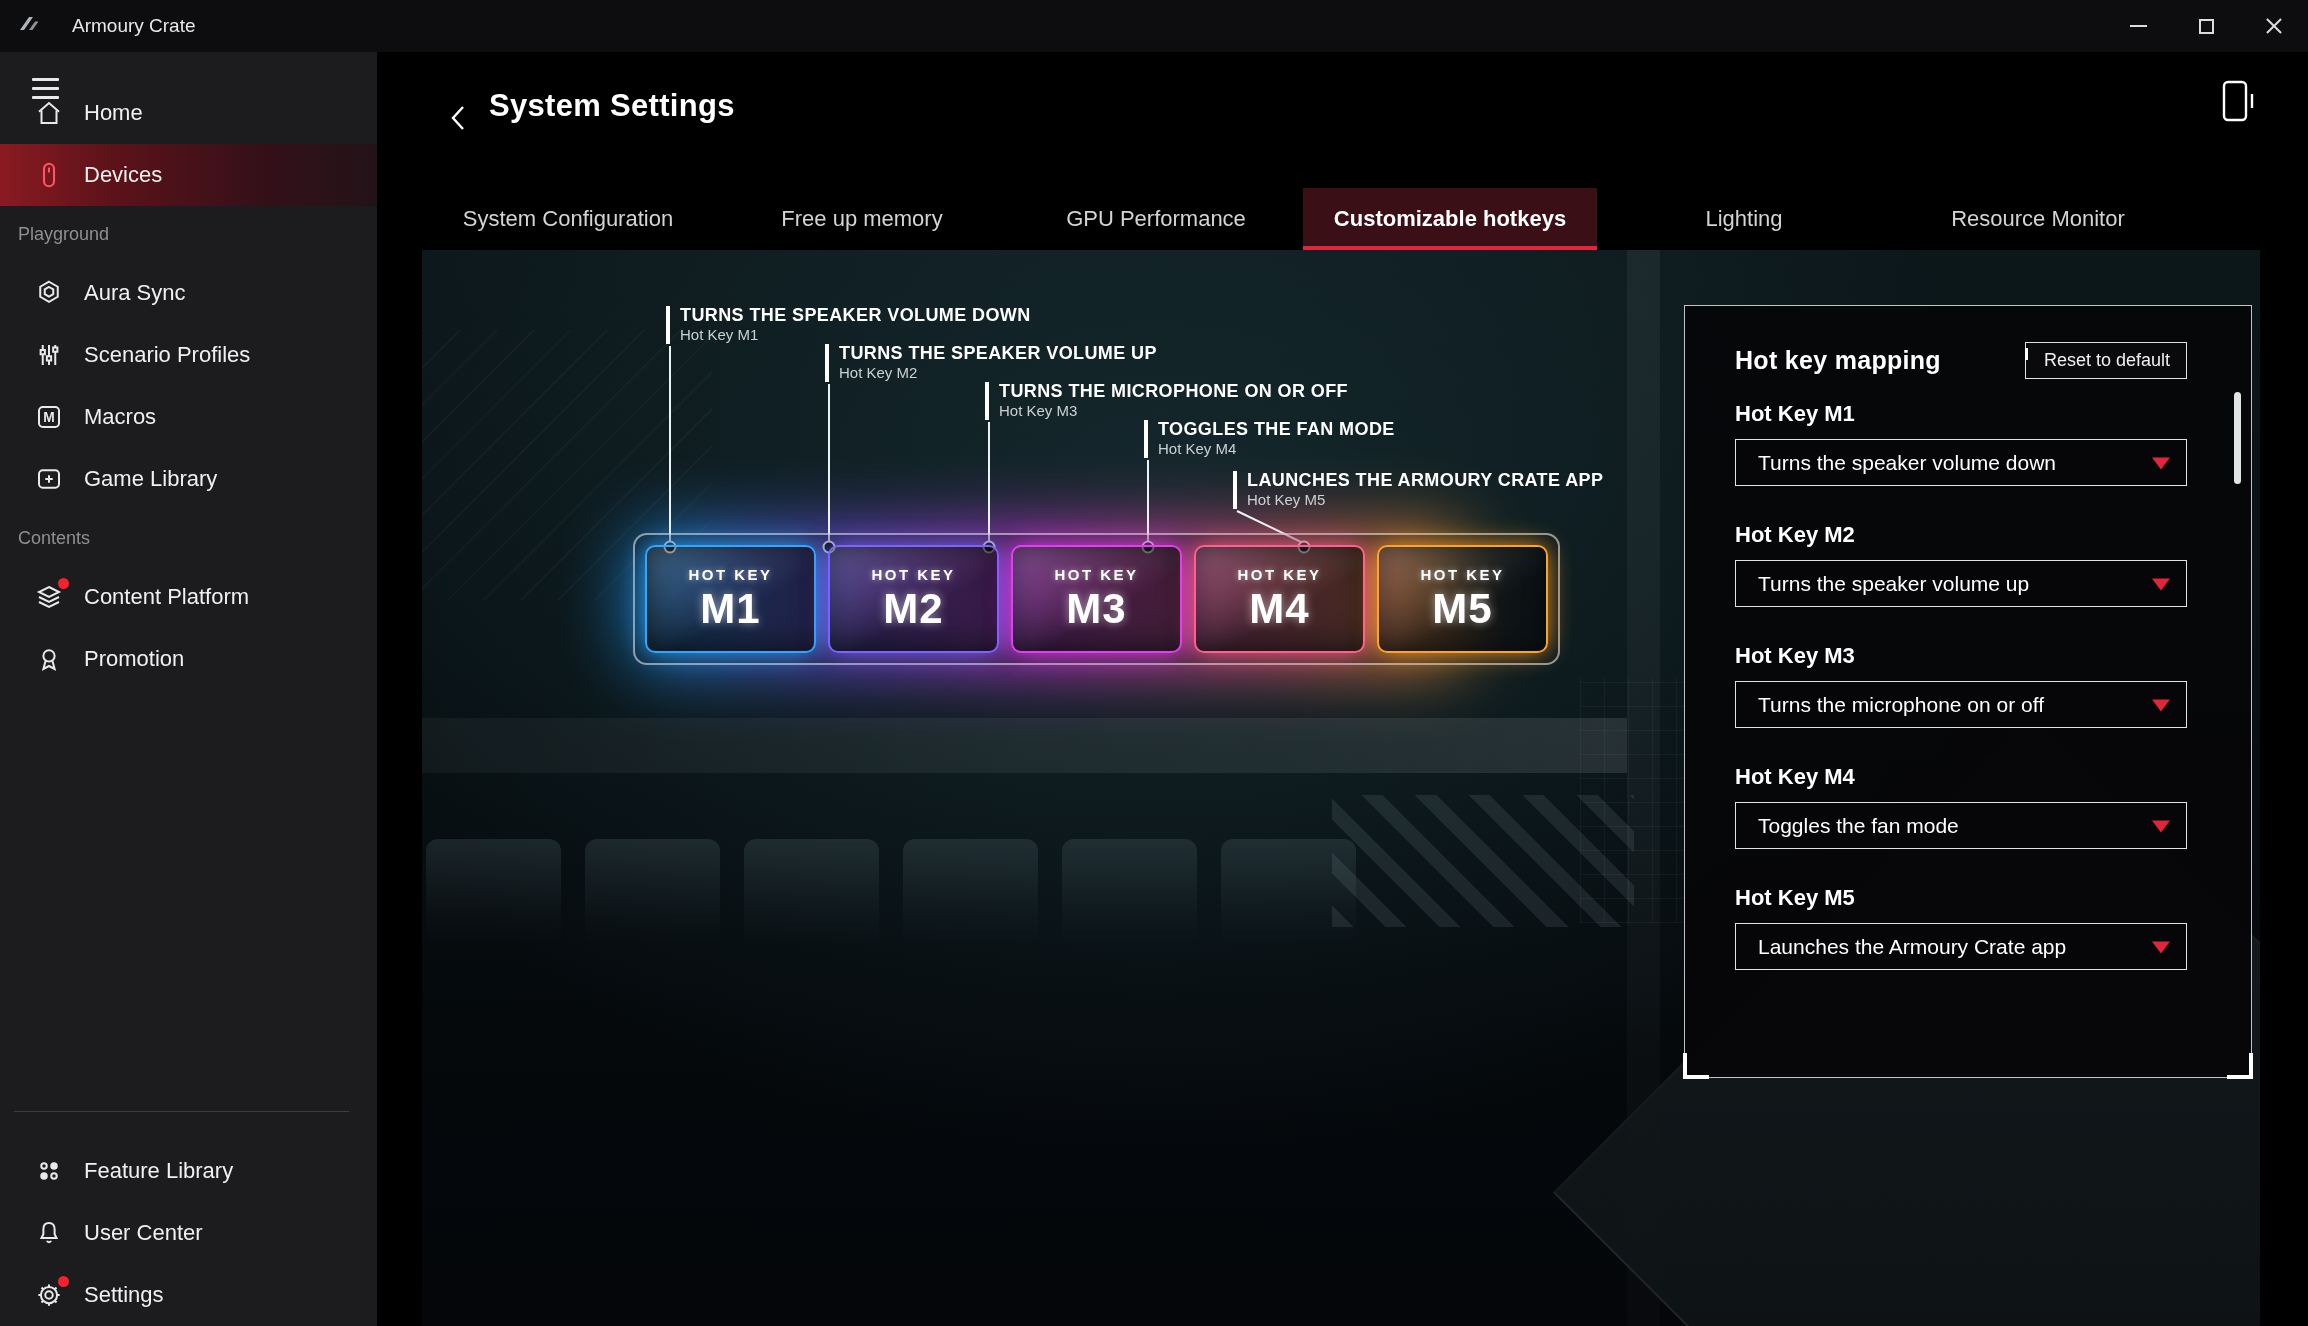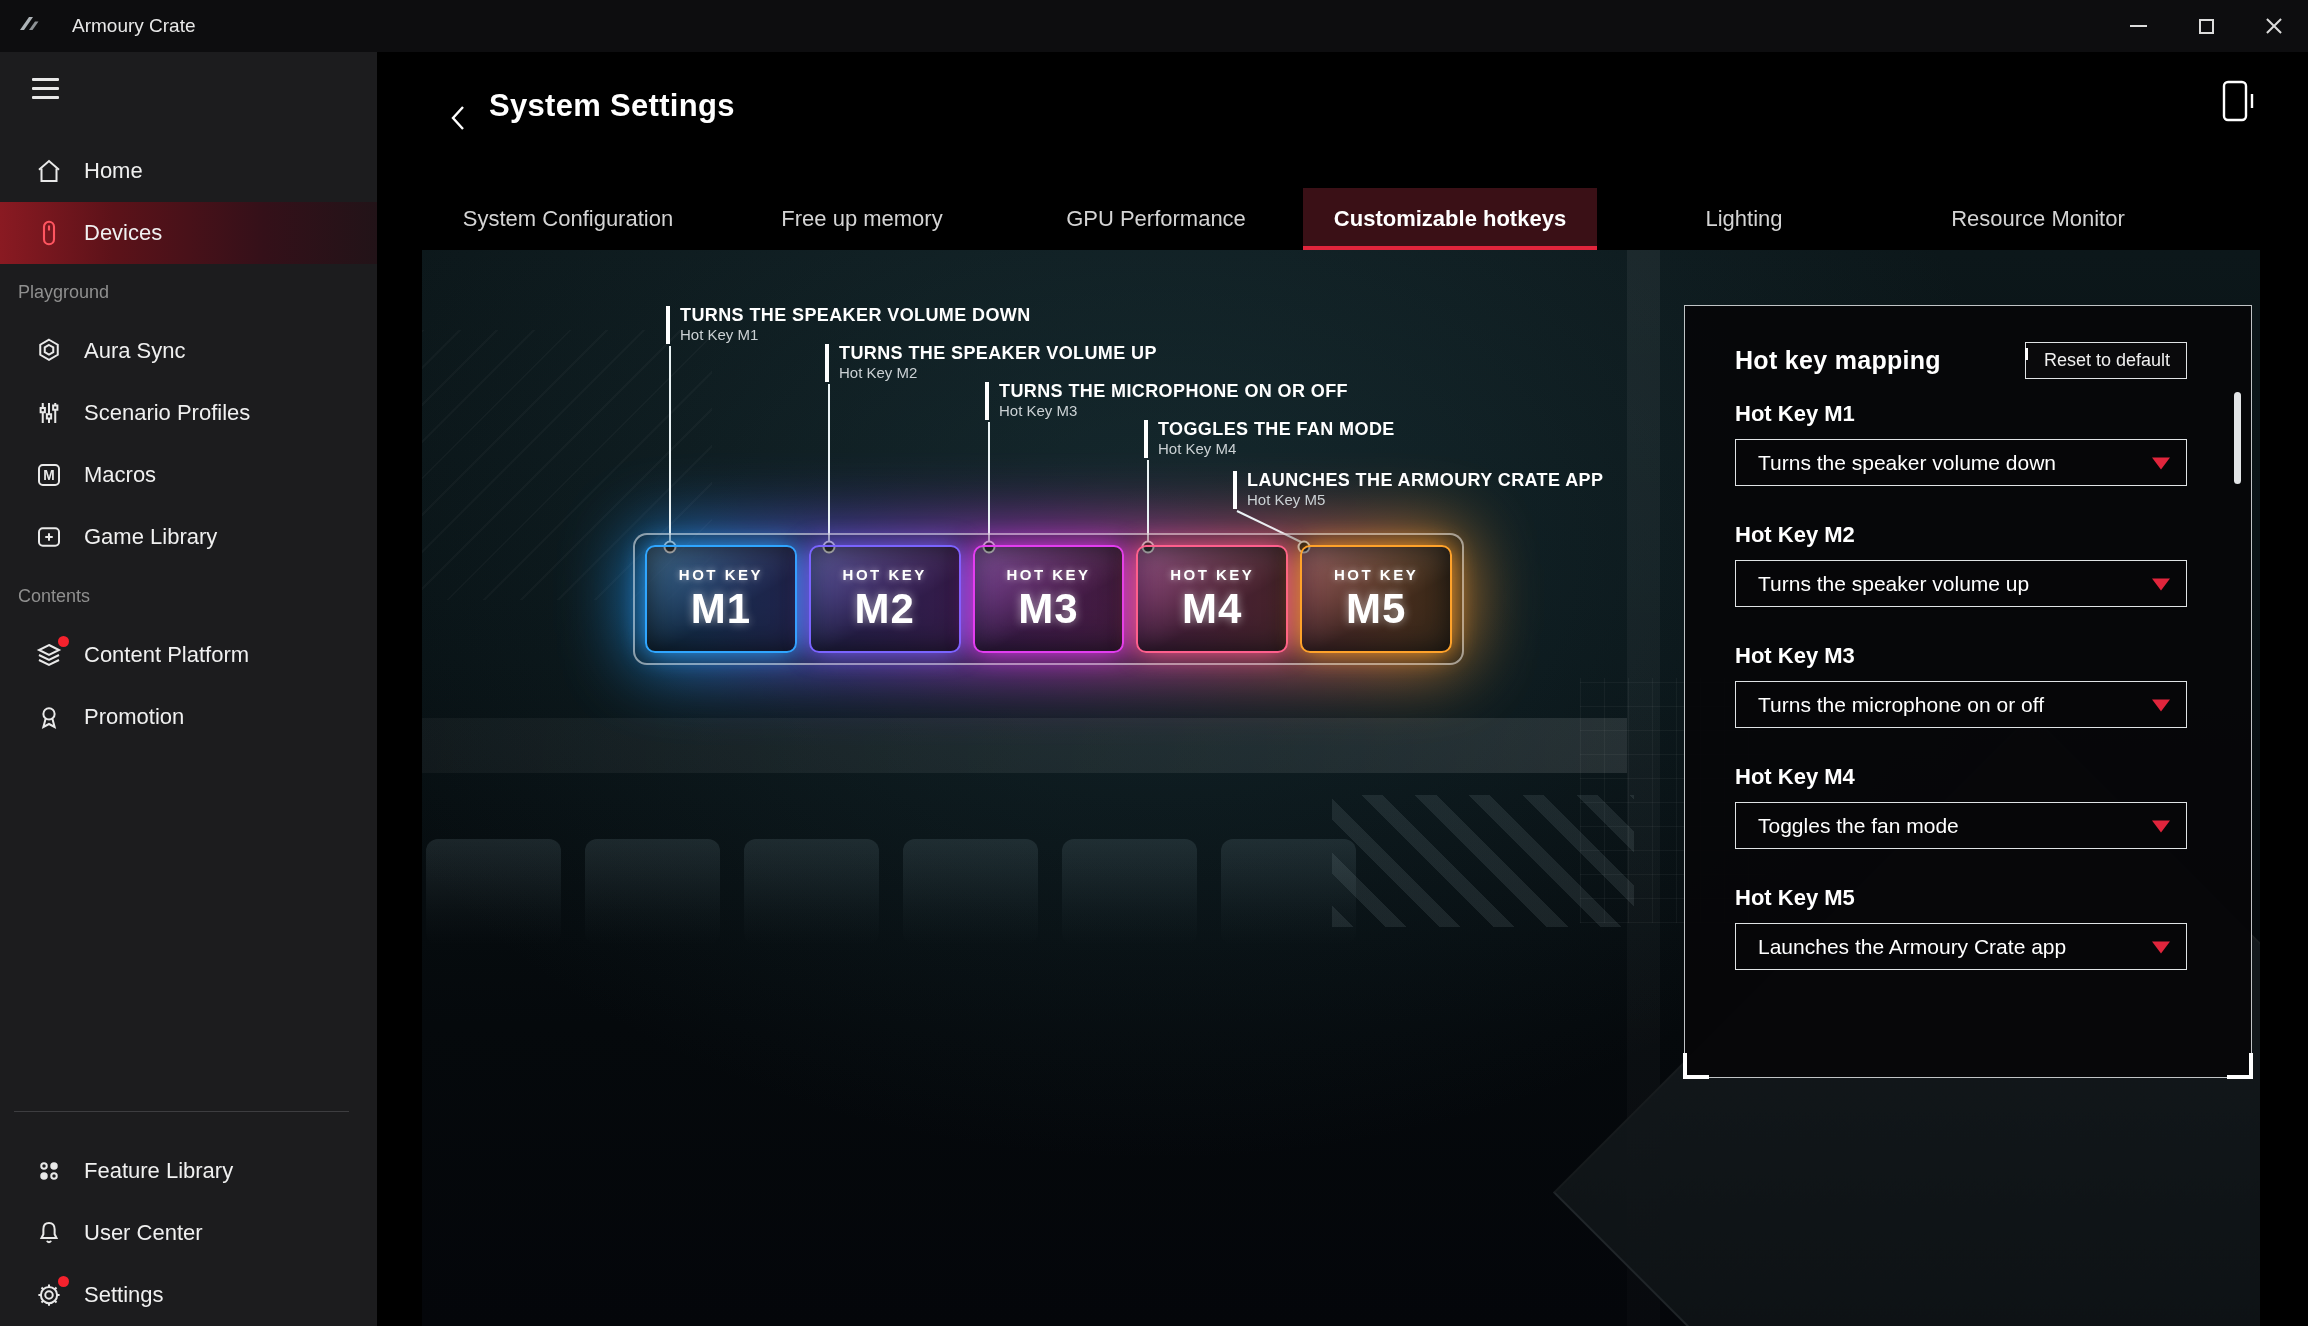--- a/index.html
+++ b/index.html
@@ -20,21 +20,21 @@
   .tb-min-bar{width:17px;height:2px;background:#dcdcdc;}
   .tb-max-box{width:15px;height:15px;border:2px solid #dcdcdc;}
   .tb-x{position:relative;width:18px;height:18px;}
   .tb-x::before,.tb-x::after{content:"";position:absolute;left:-1px;top:8px;width:20px;height:2px;background:#dcdcdc;}
   .tb-x::before{transform:rotate(45deg);} .tb-x::after{transform:rotate(-45deg);}
 
   
   .sidebar{position:absolute;top:52px;left:0;width:377px;bottom:0;background:#1c1c1e;z-index:20;display:flex;flex-direction:column;}
   .hamburger{position:absolute;top:26px;left:32px;cursor:pointer;}
   .hamburger span{display:block;width:27px;height:3px;background:#e8e8e8;margin-bottom:6px;border-radius:1px;}
-  .side-top{padding-top:88px;}
+  .side-top{padding-top:30px;}
   .side-item{height:62px;display:flex;align-items:center;padding-left:34px;cursor:pointer;position:relative;}
   .side-item .icn{width:30px;height:30px;margin-right:20px;flex:none;position:relative;}
   .side-item .icn svg{width:30px;height:30px;display:block;}
   .side-item .lbl{font-size:22px;color:#f0f0f0;}
   .side-item.active{background:linear-gradient(90deg,#8a1a22 0%,#5c1219 30%,#341019 70%,#221318 100%);}
   .section-label{height:56px;display:flex;align-items:center;padding-left:18px;color:#8f8f8f;font-size:18px;}
   .badge{position:absolute;width:11px;height:11px;border-radius:50%;background:#f5222d;top:-4px;right:-5px;}
   .side-spacer{flex:1;}
   .side-bottom{}
   .divider{border-top:1px solid #3d3d40;margin:0 28px 28px 14px;}
@@ -68,21 +68,21 @@
     background:repeating-linear-gradient(45deg,rgba(190,212,218,.10) 0 15px,transparent 15px 38px);}
   .gridpat{position:absolute;left:1158px;top:428px;width:185px;height:245px;opacity:.85;
     background:
       repeating-linear-gradient(0deg,rgba(255,255,255,.05) 0 1px,transparent 1px 24px),
       repeating-linear-gradient(90deg,rgba(255,255,255,.05) 0 1px,transparent 1px 24px);}
   .diamond{position:absolute;left:1271px;top:604px;width:677px;height:677px;transform:rotate(45deg);
     background:linear-gradient(135deg,rgba(23,29,33,.92),rgba(10,14,16,.92));border:2px solid rgba(255,255,255,.05);}
 
   
   .keys-glow{position:absolute;left:211px;top:283px;width:831px;height:132px;border-radius:22px;filter:blur(36px);opacity:.8;z-index:2;}
-  .keys-wrap{position:absolute;left:211px;top:283px;width:831px;height:132px;z-index:3;
+  .keys-wrap{position:absolute;left:211px;top:283px;width:927px;height:132px;z-index:3;
     border:2px solid rgba(255,255,255,.55);border-radius:14px;background:rgba(10,14,16,.28);
     display:flex;gap:12px;padding:10px;}
   .hotkey{flex:1;border-radius:10px;border:2px solid var(--kc,#2fa6ff);position:relative;
     display:flex;flex-direction:column;align-items:center;justify-content:center;
     background:linear-gradient(150deg,rgba(255,255,255,.16),rgba(8,10,14,.55) 60%);
     box-shadow:inset 0 0 22px rgba(0,0,0,.45), 0 0 26px -2px var(--kc,#2fa6ff);}
   .hk-small{font-size:15px;font-weight:bold;letter-spacing:2.5px;text-shadow:0 0 6px rgba(255,255,255,.55);}
   .hk-big{font-size:42px;font-weight:bold;letter-spacing:1px;margin-top:2px;text-shadow:0 0 10px rgba(255,255,255,.55);}
 
   .lines{position:absolute;inset:0;z-index:3;pointer-events:none;}

